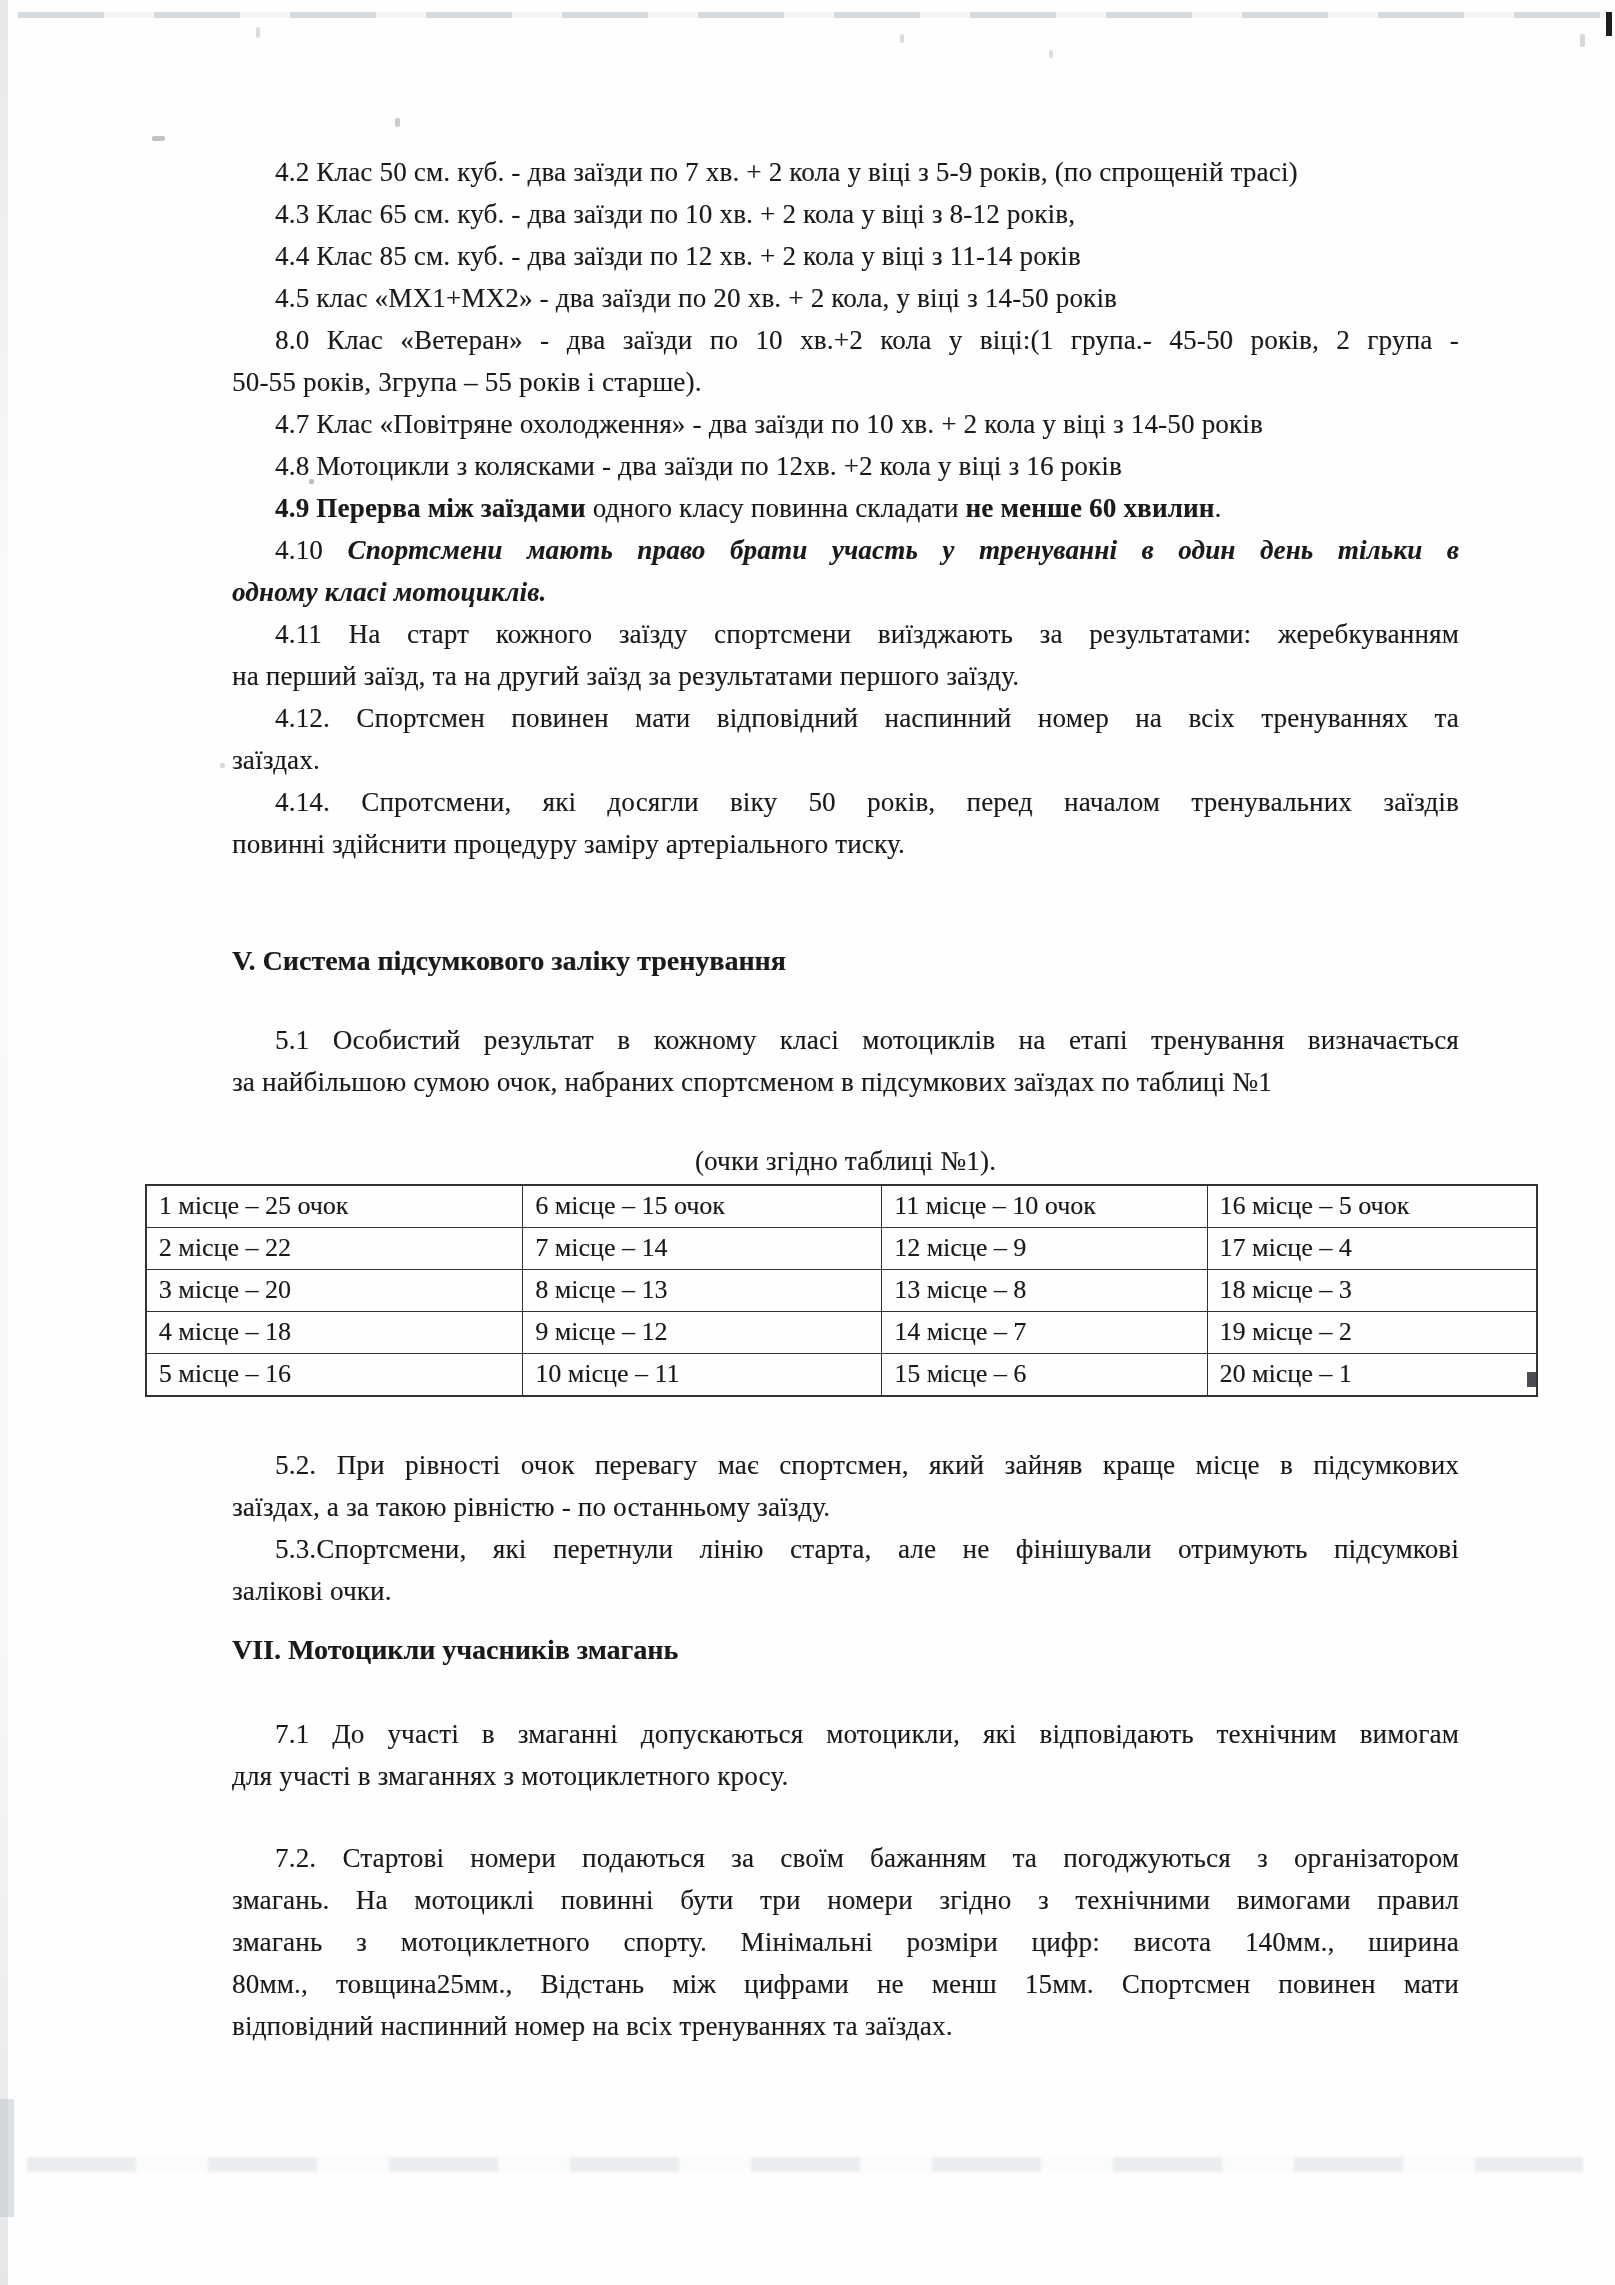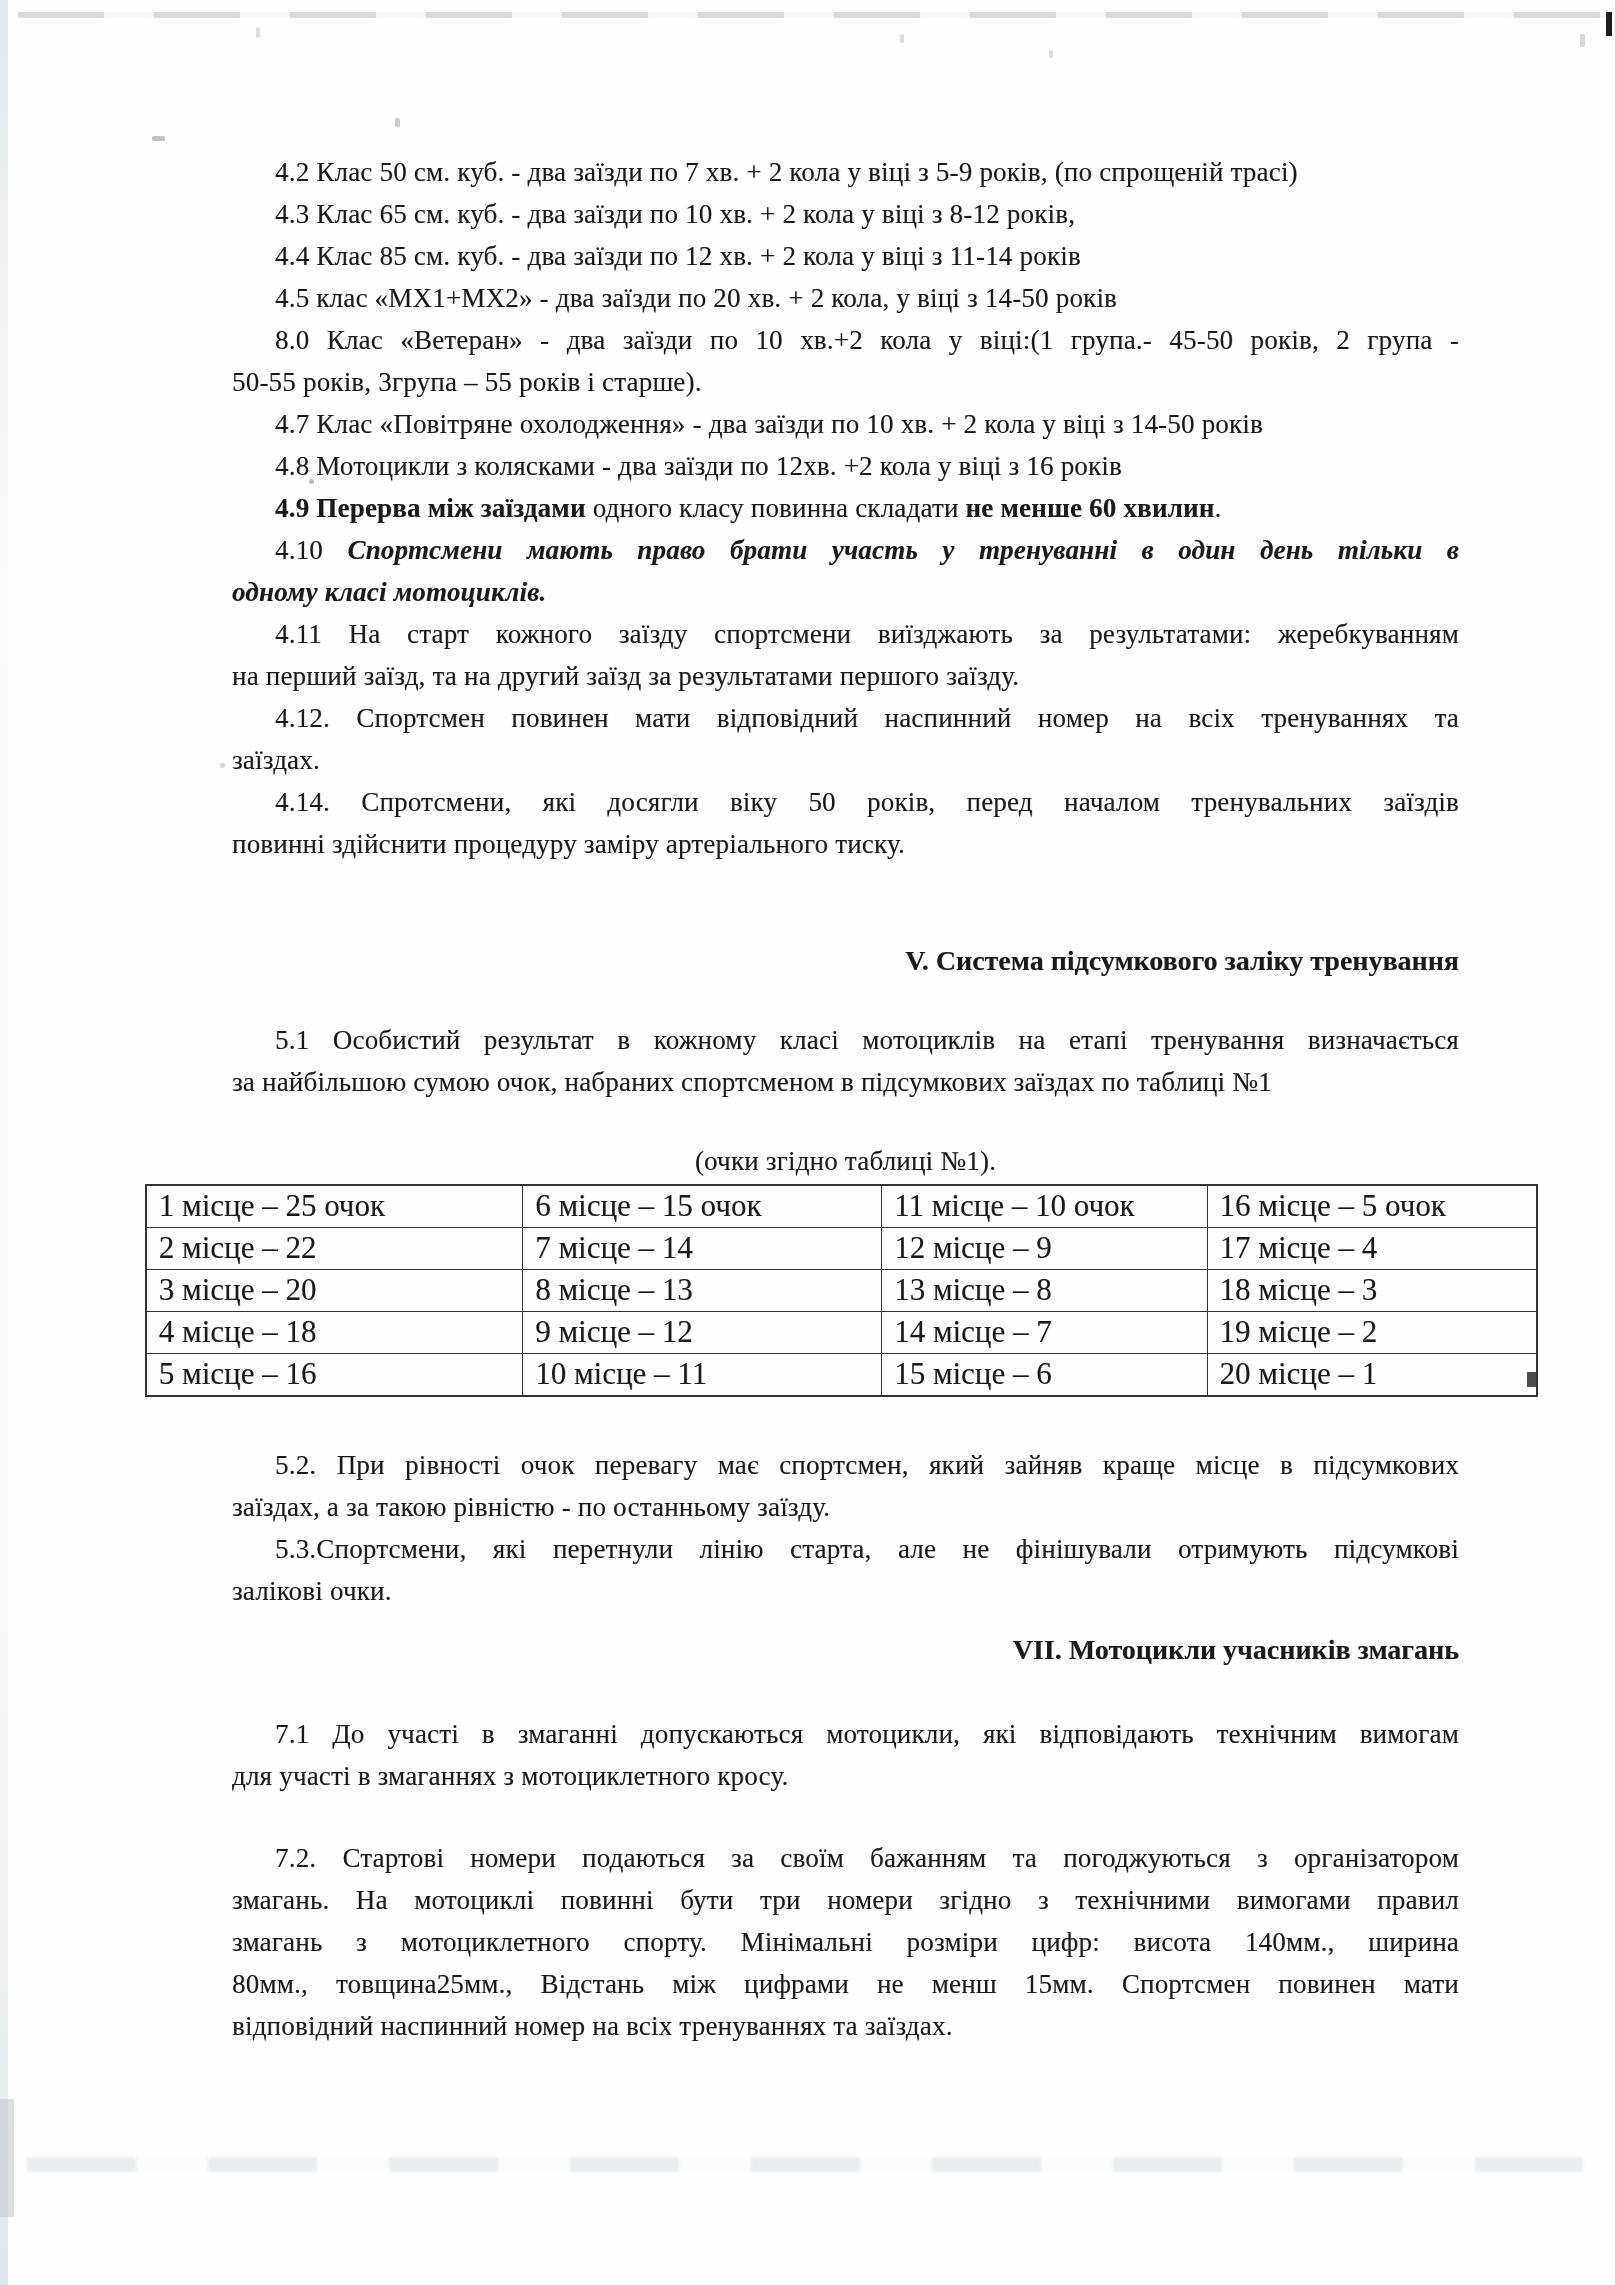--- a/index.html
+++ b/index.html
@@ -27,42 +27,42 @@
     margin: 0;
   }
   .ind { text-indent: 43px; }
   .jl  { text-align: justify; text-align-last: justify; }
   .b   { font-weight: bold; }
   .bi  { font-weight: bold; font-style: italic; }
   .heading {
     font-size: 28px;
     line-height: 42px;
     font-weight: bold;
-    text-align: right;
+    text-align: left;
     margin: 0;
   }
   .h5head  { margin-top: 75px; }
   .p51     { margin-top: 37px; }
   .notew   { margin-top: 37px; text-align: center; }
   .tblwrap { margin-top: 1.8px; margin-left: -87px; width: 1393px; }
   .p52     { margin-top: 47px; }
   .h7head  { margin-top: 17px; }
   .p71     { margin-top: 42px; }
   .p72     { margin-top: 40px; }
 
   table.points {
     border-collapse: collapse;
     width: 100%;
     table-layout: fixed;
   }
   table.points td {
     border: 1.8px solid #2f3337;
     height: 41px;
     padding: 0 5.4px 0 11.8px;
-    font-size: 31px;
+    font-size: 26px;
     vertical-align: middle;
     white-space: nowrap;
     overflow: hidden;
     margin-top: 36px;
   }
   table.points { border: 2.7px solid #2f3337; }
 
   
   .art { position: absolute; pointer-events: none; }
   .art-topband {

